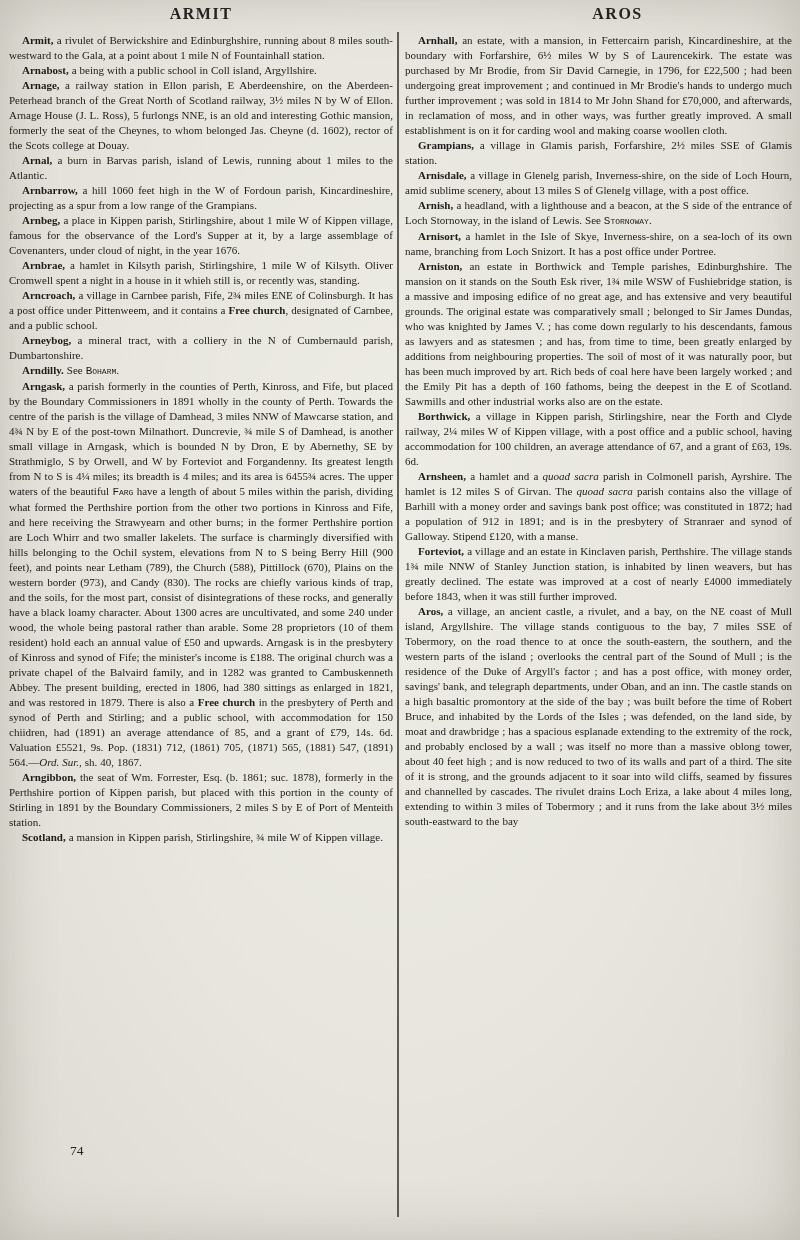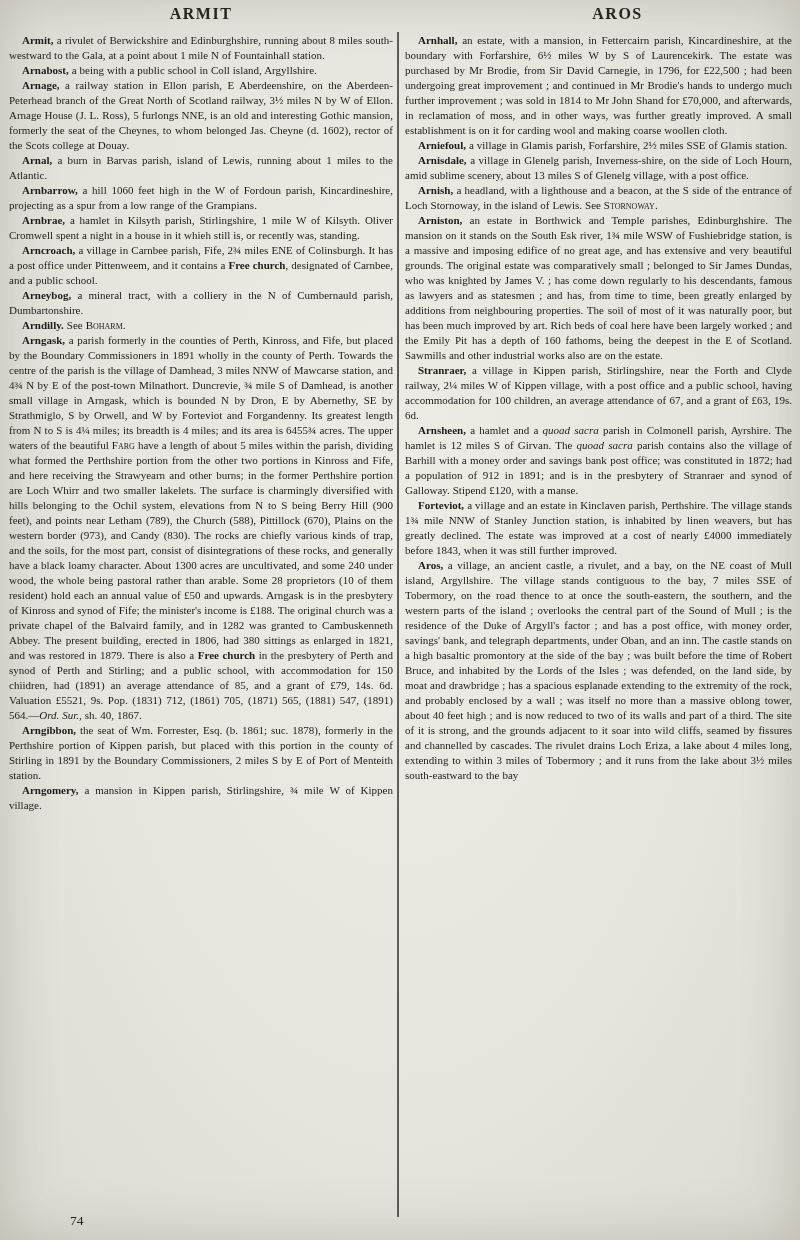--- a/index.html
+++ b/index.html
@@ -53,26 +53,26 @@
   p.entry {
     margin: 0;
     text-indent: 13px;
     font-size: 11px;
     line-height: 15px;
     word-spacing: 0.2px;
   }
   .term   { font-weight: bold; }
   .seg-p  { }
   .seg-it { font-style: italic; }
-  .seg-sc { font-variant: small-caps; }
+  .seg-sc { font-variant: small-caps; font-family: Liberation Mono, monospace; }
   .seg-b  { font-weight: bold; }
   .page-number {
     position: absolute;
     left: 70px;
-    top: 1213px;
+    top: 1143px;
     font-size: 13.5px;
     color: #242320;
   }
 </style>
 </head>
 <body>
 
 <div class="page-shade"></div>
 
 <div class="running-head left">ARMIT</div>
@@ -80,34 +80,36 @@
 <div class="running-head right">AROS</div>
 
 <div class="column-divider"></div>
 
 <div class="col left" id="col-left">
     <p class="entry"><b class="term">Armit,</b><span class="seg-p"> a rivulet of Berwickshire and Edinburghshire, running about 8 miles south-westward to the Gala, at a point about 1 mile N of Fountainhall station.</span></p>
     <p class="entry"><b class="term">Arnabost,</b><span class="seg-p"> a being with a public school in Coll island, Argyllshire.</span></p>
     <p class="entry"><b class="term">Arnage,</b><span class="seg-p"> a railway station in Ellon parish, E Aberdeenshire, on the Aberdeen-Peterhead branch of the Great North of Scotland railway, 3½ miles N by W of Ellon. Arnage House (J. L. Ross), 5 furlongs NNE, is an old and interesting Gothic mansion, formerly the seat of the Cheynes, to whom belonged Jas. Cheyne (d. 1602), rector of the Scots college at Douay.</span></p>
     <p class="entry"><b class="term">Arnal,</b><span class="seg-p"> a burn in Barvas parish, island of Lewis, running about 1 miles to the Atlantic.</span></p>
     <p class="entry"><b class="term">Arnbarrow,</b><span class="seg-p"> a hill 1060 feet high in the W of Fordoun parish, Kincardineshire, projecting as a spur from a low range of the Grampians.</span></p>
+    <p class="entry"><b class="term">Arnbeg,</b><span class="seg-p"> a place in Kippen parish, Stirlingshire, about 1 mile W of Kippen village, famous for the observance of the Lord's Supper at it, by a large assemblage of Covenanters, under cloud of night, in the year 1676.</span></p>
     <p class="entry"><b class="term">Arnbrae,</b><span class="seg-p"> a hamlet in Kilsyth parish, Stirlingshire, 1 mile W of Kilsyth.  Oliver Cromwell spent a night in a house in it whieh still is, or recently was, standing.</span></p>
     <p class="entry"><b class="term">Arncroach,</b><span class="seg-p"> a village in Carnbee parish, Fife, 2¾ miles ENE of Colinsburgh.  It has a post office under Pittenweem, and it contains a </span><span class="seg-b">Free church</span><span class="seg-p">, designated of Carnbee, and a public school.</span></p>
     <p class="entry"><b class="term">Arneybog,</b><span class="seg-p"> a mineral tract, with a colliery in the N of Cumbernauld parish, Dumbartonshire.</span></p>
     <p class="entry"><b class="term">Arndilly.</b><span class="seg-p">  See </span><span class="seg-sc">Boharm</span><span class="seg-p">.</span></p>
     <p class="entry"><b class="term">Arngask,</b><span class="seg-p"> a parish formerly in the counties of Perth, Kinross, and Fife, but placed by the Boundary Commissioners in 1891 wholly in the county of Perth.  Towards the centre of the parish is the village of Damhead, 3 miles NNW of Mawcarse station, and 4¾ N by E of the post-town Milnathort.  Duncrevie, ¾ mile S of Damhead, is another small village in Arngask, which is bounded N by Dron, E by Abernethy, SE by Strathmiglo, S by Orwell, and W by Forteviot and Forgandenny.  Its greatest length from N to S is 4¼ miles; its breadth is 4 miles; and its area is 6455¾ acres.  The upper waters of the beautiful </span><span class="seg-sc">Farg</span><span class="seg-p"> have a length of about 5 miles within the parish, dividing what formed the Perthshire portion from the other two portions in Kinross and Fife, and here receiving the Strawyearn and other burns; in the former Perthshire portion are Loch Whirr and two smaller lakelets.  The surface is charmingly diversified with hills belonging to the Ochil system, elevations from N to S being Berry Hill (900 feet), and points near Letham (789), the Church (588), Pittillock (670), Plains on the western border (973), and Candy (830).  The rocks are chiefly various kinds of trap, and the soils, for the most part, consist of disintegrations of these rocks, and generally have a black loamy character.  About 1300 acres are uncultivated, and some 240 under wood, the whole being pastoral rather than arable.  Some 28 proprietors (10 of them resident) hold each an annual value of £50 and upwards.  Arngask is in the presbytery of Kinross and synod of Fife; the minister's income is £188. The original church was a private chapel of the Balvaird family, and in 1282 was granted to Cambuskenneth Abbey. The present building, erected in 1806, had 380 sittings as enlarged in 1821, and was restored in 1879.  There is also a </span><span class="seg-b">Free church</span><span class="seg-p"> in the presbytery of Perth and synod of Perth and Stirling; and a public school, with accommodation for 150 chiidren, had (1891) an average attendance of 85, and a grant of £79, 14s. 6d.  Valuation £5521, 9s.  Pop. (1831) 712, (1861) 705, (1871) 565, (1881) 547, (1891) 564.—</span><span class="seg-it">Ord. Sur.</span><span class="seg-p">, sh. 40, 1867.</span></p>
     <p class="entry"><b class="term">Arngibbon,</b><span class="seg-p"> the seat of Wm. Forrester, Esq. (b. 1861; suc. 1878), formerly in the Perthshire portion of Kippen parish, but placed with this portion in the county of Stirling in 1891 by the Boundary Commissioners, 2 miles S by E of Port of Menteith station.</span></p>
-    <p class="entry"><b class="term">Arngomery,</b><span class="seg-p"> a mansion in Kippen parish, Stirlingshire, ¾ mile W of Kippen village.</span></p>
+    <p class="entry"><b class="term">Scotland,</b><span class="seg-p"> a mansion in Kippen parish, Stirlingshire, ¾ mile W of Kippen village.</span></p>
   </div>
 
 <div class="col right" id="col-right">
     <p class="entry"><b class="term">Arnhall,</b><span class="seg-p"> an estate, with a mansion, in Fettercairn parish, Kincardineshire, at the boundary with Forfarshire, 6½ miles W by S of Laurencekirk.  The estate was purchased by Mr Brodie, from Sir David Carnegie, in 1796, for £22,500 ; had been undergoing great improvement ; and continued in Mr Brodie's hands to undergo much further improvement ; was sold in 1814 to Mr John Shand for £70,000, and afterwards, in reclamation of moss, and in other ways, was further greatly improved. A small establishment is on it for carding wool and making coarse woollen cloth.</span></p>
-    <p class="entry"><b class="term">Arniefoul,</b><span class="seg-p"> a village in Glamis parish, Forfarshire, 2½ miles SSE of Glamis station.</span></p>
+    <p class="entry"><b class="term">Grampians,</b><span class="seg-p"> a village in Glamis parish, Forfarshire, 2½ miles SSE of Glamis station.</span></p>
     <p class="entry"><b class="term">Arnisdale,</b><span class="seg-p"> a village in Glenelg parish, Inverness-shire, on the side of Loch Hourn, amid sublime scenery, about 13 miles S of Glenelg village, with a post office.</span></p>
     <p class="entry"><b class="term">Arnish,</b><span class="seg-p"> a headland, with a lighthouse and a beacon, at the S side of the entrance of Loch Stornoway, in the island of Lewis.  See </span><span class="seg-sc">Stornoway</span><span class="seg-p">.</span></p>
+    <p class="entry"><b class="term">Arnisort,</b><span class="seg-p"> a hamlet in the Isle of Skye, Inverness-shire, on a sea-loch of its own name, branching from Loch Snizort.  It has a post office under Portree.</span></p>
     <p class="entry"><b class="term">Arniston,</b><span class="seg-p"> an estate in Borthwick and Temple parishes, Edinburghshire.  The mansion on it stands on the South Esk river, 1¾ mile WSW of Fushiebridge station, is a massive and imposing edifice of no great age, and has extensive and very beautiful grounds.  The original estate was comparatively small ; belonged to Sir James Dundas, who was knighted by James V. ; has come down regularly to his descendants, famous as lawyers and as statesmen ; and has, from time to time, been greatly enlarged by additions from neighbouring properties.  The soil of most of it was naturally poor, but has been much improved by art.  Rich beds of coal here have been largely worked ; and the Emily Pit has a depth of 160 fathoms, being the deepest in the E of Scotland.  Sawmills and other industrial works also are on the estate.</span></p>
-    <p class="entry"><b class="term">Stranraer,</b><span class="seg-p"> a village in Kippen parish, Stirlingshire, near the Forth and Clyde railway, 2¼ miles W of Kippen village, with a post office and a public school, having accommodation for 100 children, an average attendance of 67, and a grant of £63, 19s. 6d.</span></p>
+    <p class="entry"><b class="term">Borthwick,</b><span class="seg-p"> a village in Kippen parish, Stirlingshire, near the Forth and Clyde railway, 2¼ miles W of Kippen village, with a post office and a public school, having accommodation for 100 children, an average attendance of 67, and a grant of £63, 19s. 6d.</span></p>
     <p class="entry"><b class="term">Arnsheen,</b><span class="seg-p"> a hamlet and a </span><span class="seg-it">quoad sacra</span><span class="seg-p"> parish in Colmonell parish, Ayrshire.  The hamlet is 12 miles S of Girvan.  The </span><span class="seg-it">quoad sacra</span><span class="seg-p"> parish contains also the village of Barhill with a money order and savings bank post office; was constituted in 1872; had a population of 912 in 1891; and is in the presbytery of Stranraer and synod of Galloway.  Stipend £120, with a manse.</span></p>
     <p class="entry"><b class="term">Forteviot,</b><span class="seg-p"> a village and an estate in Kinclaven parish, Perthshire.  The village stands 1¾ mile NNW of Stanley Junction station, is inhabited by linen weavers, but has greatly declined.  The estate was improved at a cost of nearly £4000 immediately before 1843, when it was still further improved.</span></p>
     <p class="entry"><b class="term">Aros,</b><span class="seg-p"> a village, an ancient castle, a rivulet, and a bay, on the NE coast of Mull island, Argyllshire.  The village stands contiguous to the bay, 7 miles SSE of Tobermory, on the road thence to at once the south-eastern, the southern, and the western parts of the island ; overlooks the central part of the Sound of Mull ; is the residence of the Duke of Argyll's factor ; and has a post office, with money order, savings' bank, and telegraph departments, under Oban, and an inn.  The castle stands on a high basaltic promontory at the side of the bay ; was built before the time of Robert Bruce, and inhabited by the Lords of the Isles ; was defended, on the land side, by moat and drawbridge ; has a spacious esplanade extending to the extremity of the rock, and probably enclosed by a wall ; was itself no more than a massive oblong tower, about 40 feet high ; and is now reduced to two of its walls and part of a third.  The site of it is strong, and the grounds adjacent to it soar into wild cliffs, seamed by fissures and channelled by cascades. The rivulet drains Loch Eriza, a lake about 4 miles long, extending to within 3 miles of Tobermory ; and it runs from the lake about 3½ miles south-eastward to the bay</span></p>
   </div>
 
 <div class="page-number">74</div>
 
 </body></html>

